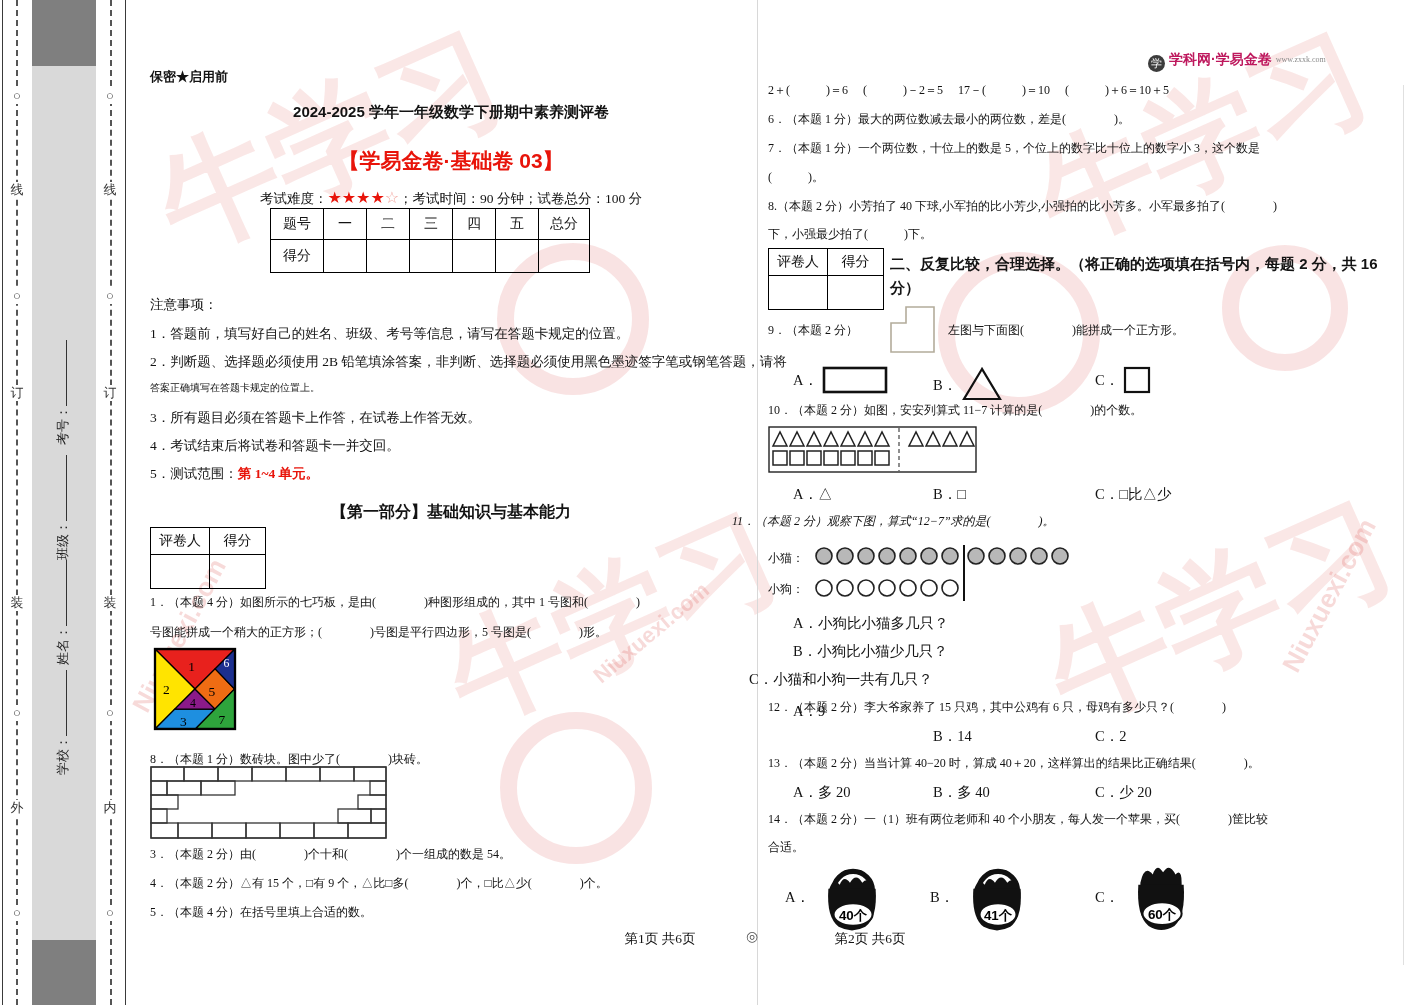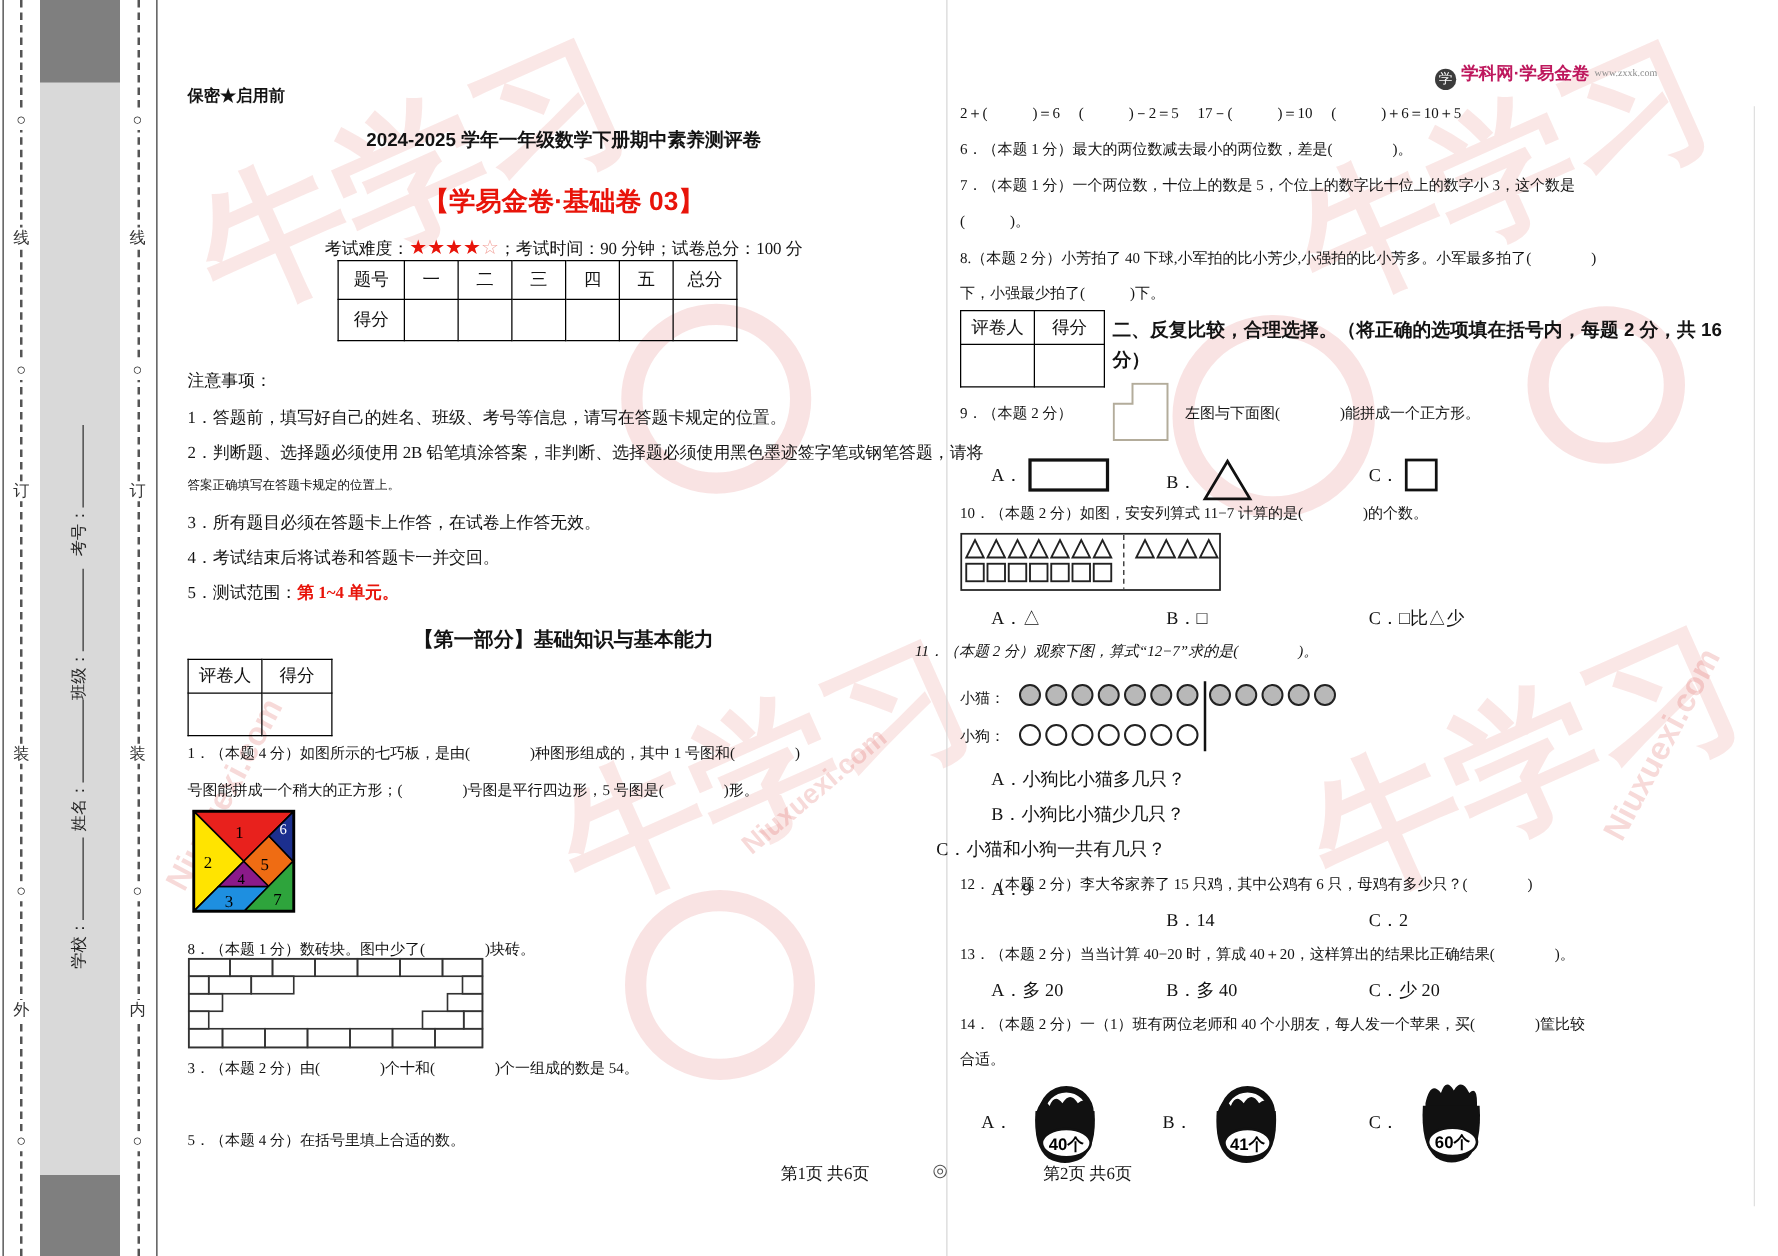--- a/index.html
+++ b/index.html
@@ -198,20 +198,21 @@
         <rect x="28" y="57" width="34" height="15"></rect>
         <rect x="62" y="57" width="34" height="15"></rect>
         <rect x="96" y="57" width="34" height="15"></rect>
         <rect x="130" y="57" width="34" height="15"></rect>
         <rect x="164" y="57" width="34" height="15"></rect>
         <rect x="198" y="57" width="38" height="15"></rect>
     </g>
   </svg>
 
   <div class="abs q" style="left:150px;top:846px;">3．（本题 2 分）由(　　　　)个十和(　　　　)个一组成的数是 54。</div>
+  <div class="abs q" style="left:150px;top:875px;">4．（本题 2 分）△有 15 个，□有 9 个，△比□多(　　　　)个，□比△少(　　　　)个。</div>
   <div class="abs q" style="left:150px;top:904px;">5．（本题 4 分）在括号里填上合适的数。</div>
 
   <div class="abs q" style="left:560px;top:930px;width:200px;text-align:center;font-size:13.5px;">第1页 共6页</div>
   <div class="abs" style="left:746px;top:928px;font-size:14px;color:#555;">◎</div>
 
   <div class="abs" style="left:1148px;top:50px;white-space:nowrap;">
     <span class="logo-dot">学</span>
     <span class="hei" style="font-size:14px;color:#be185d;">学科网·学易金卷</span>
     <span style="font-size:8px;color:#8a8a8a;vertical-align:2px;">www.zxxk.com</span>
   </div>

